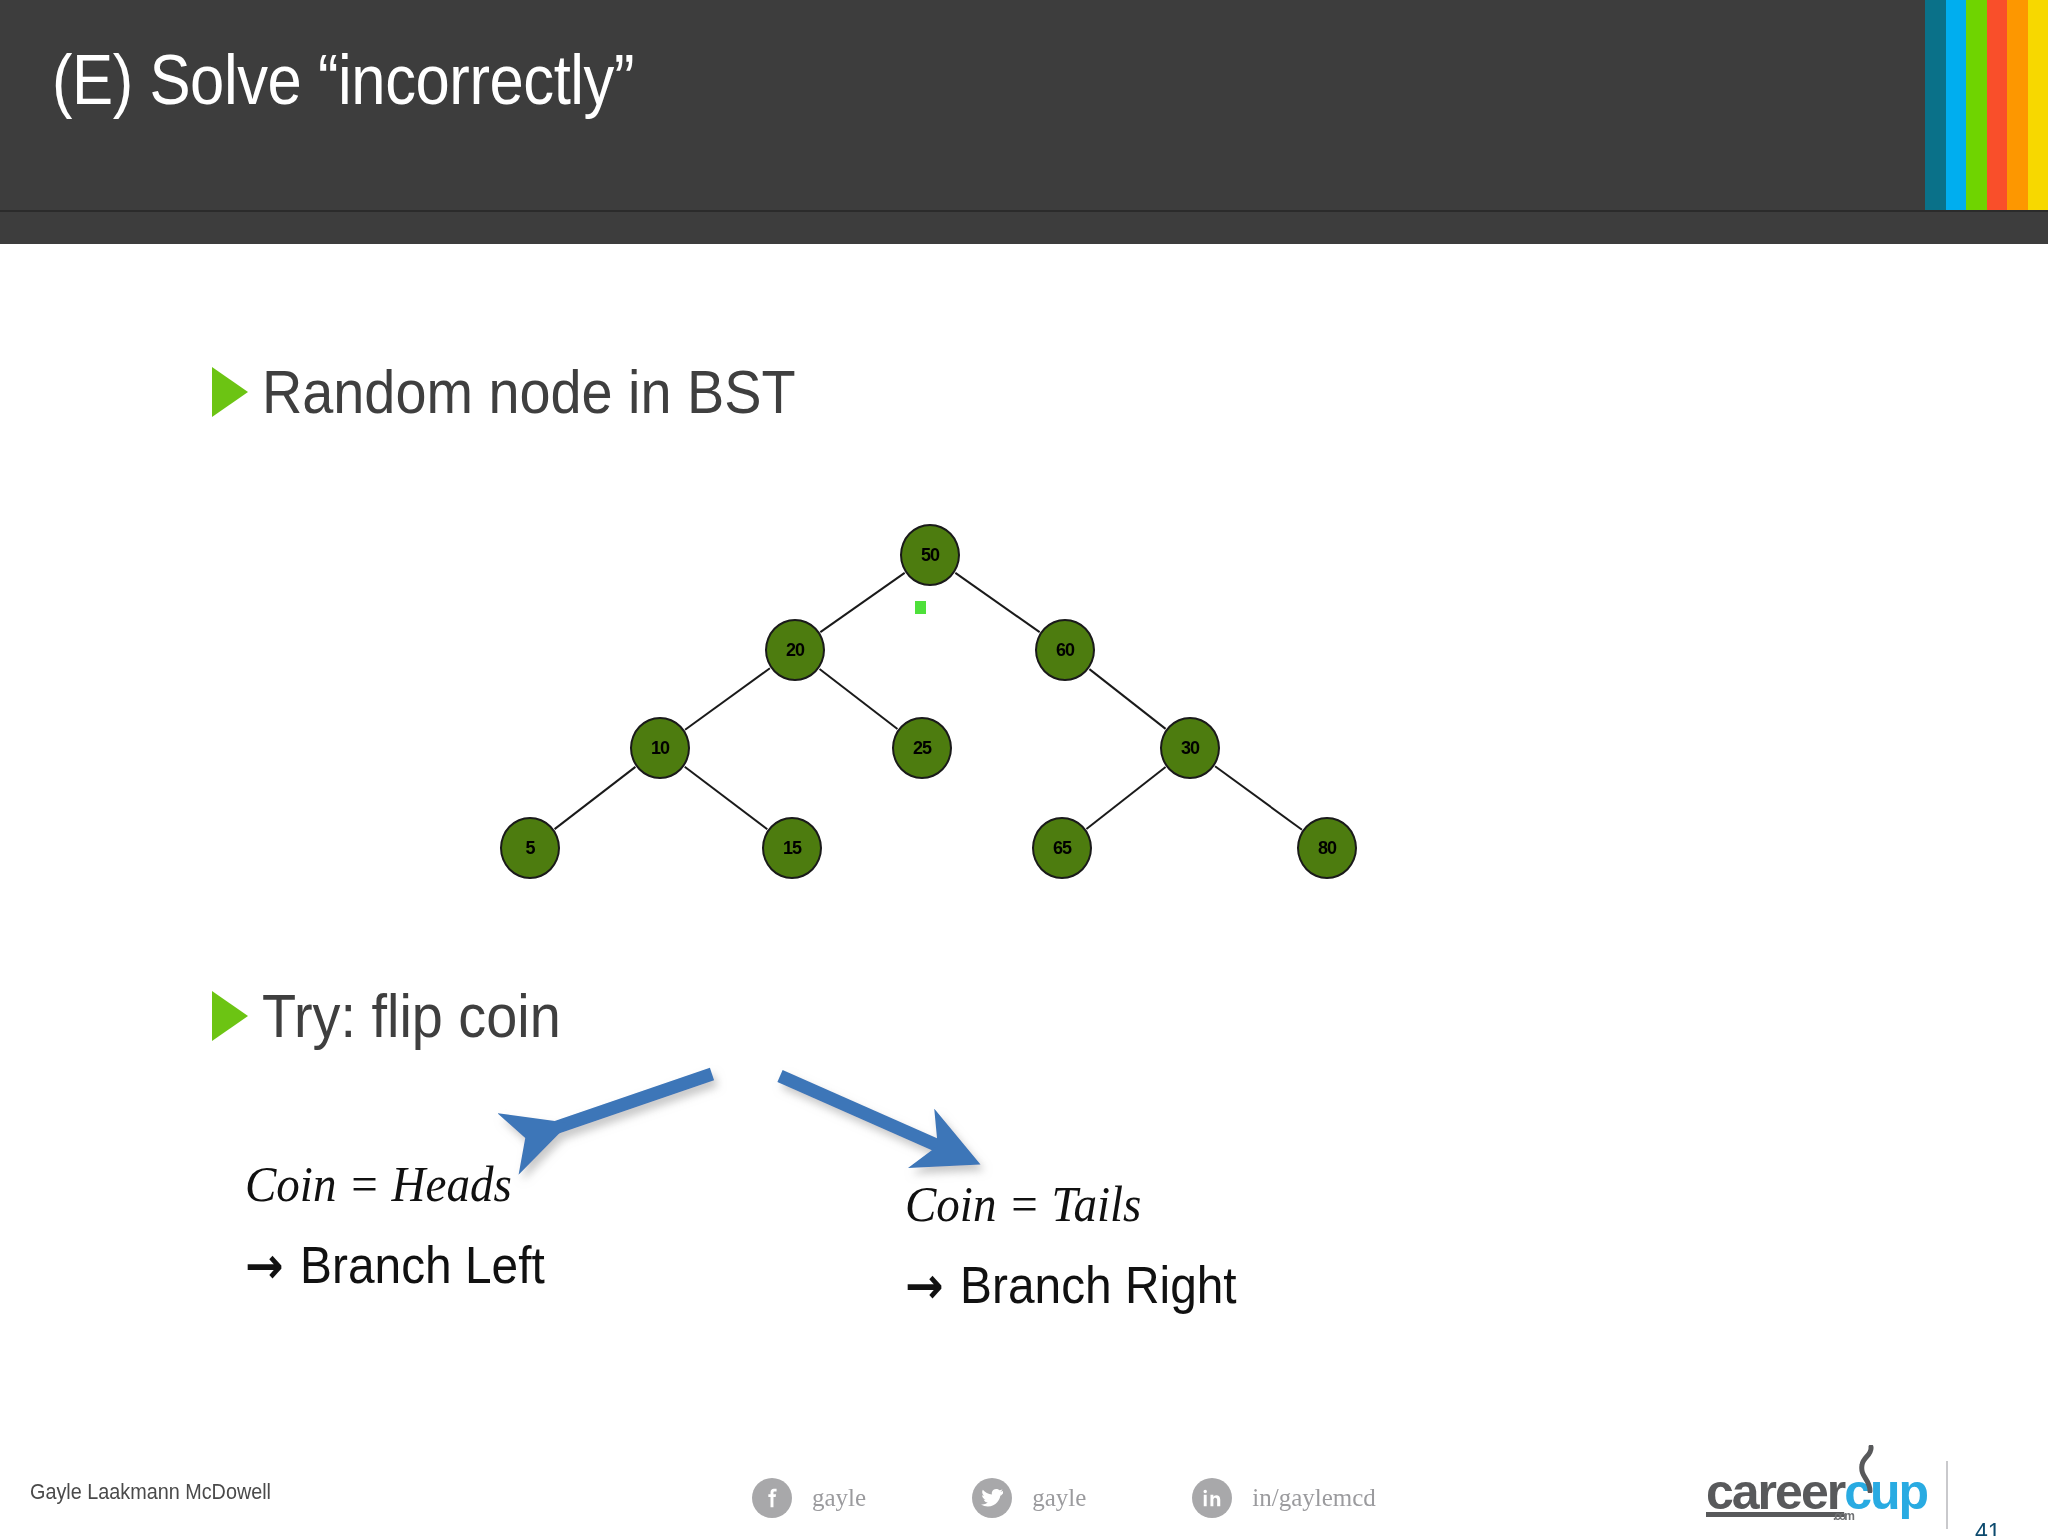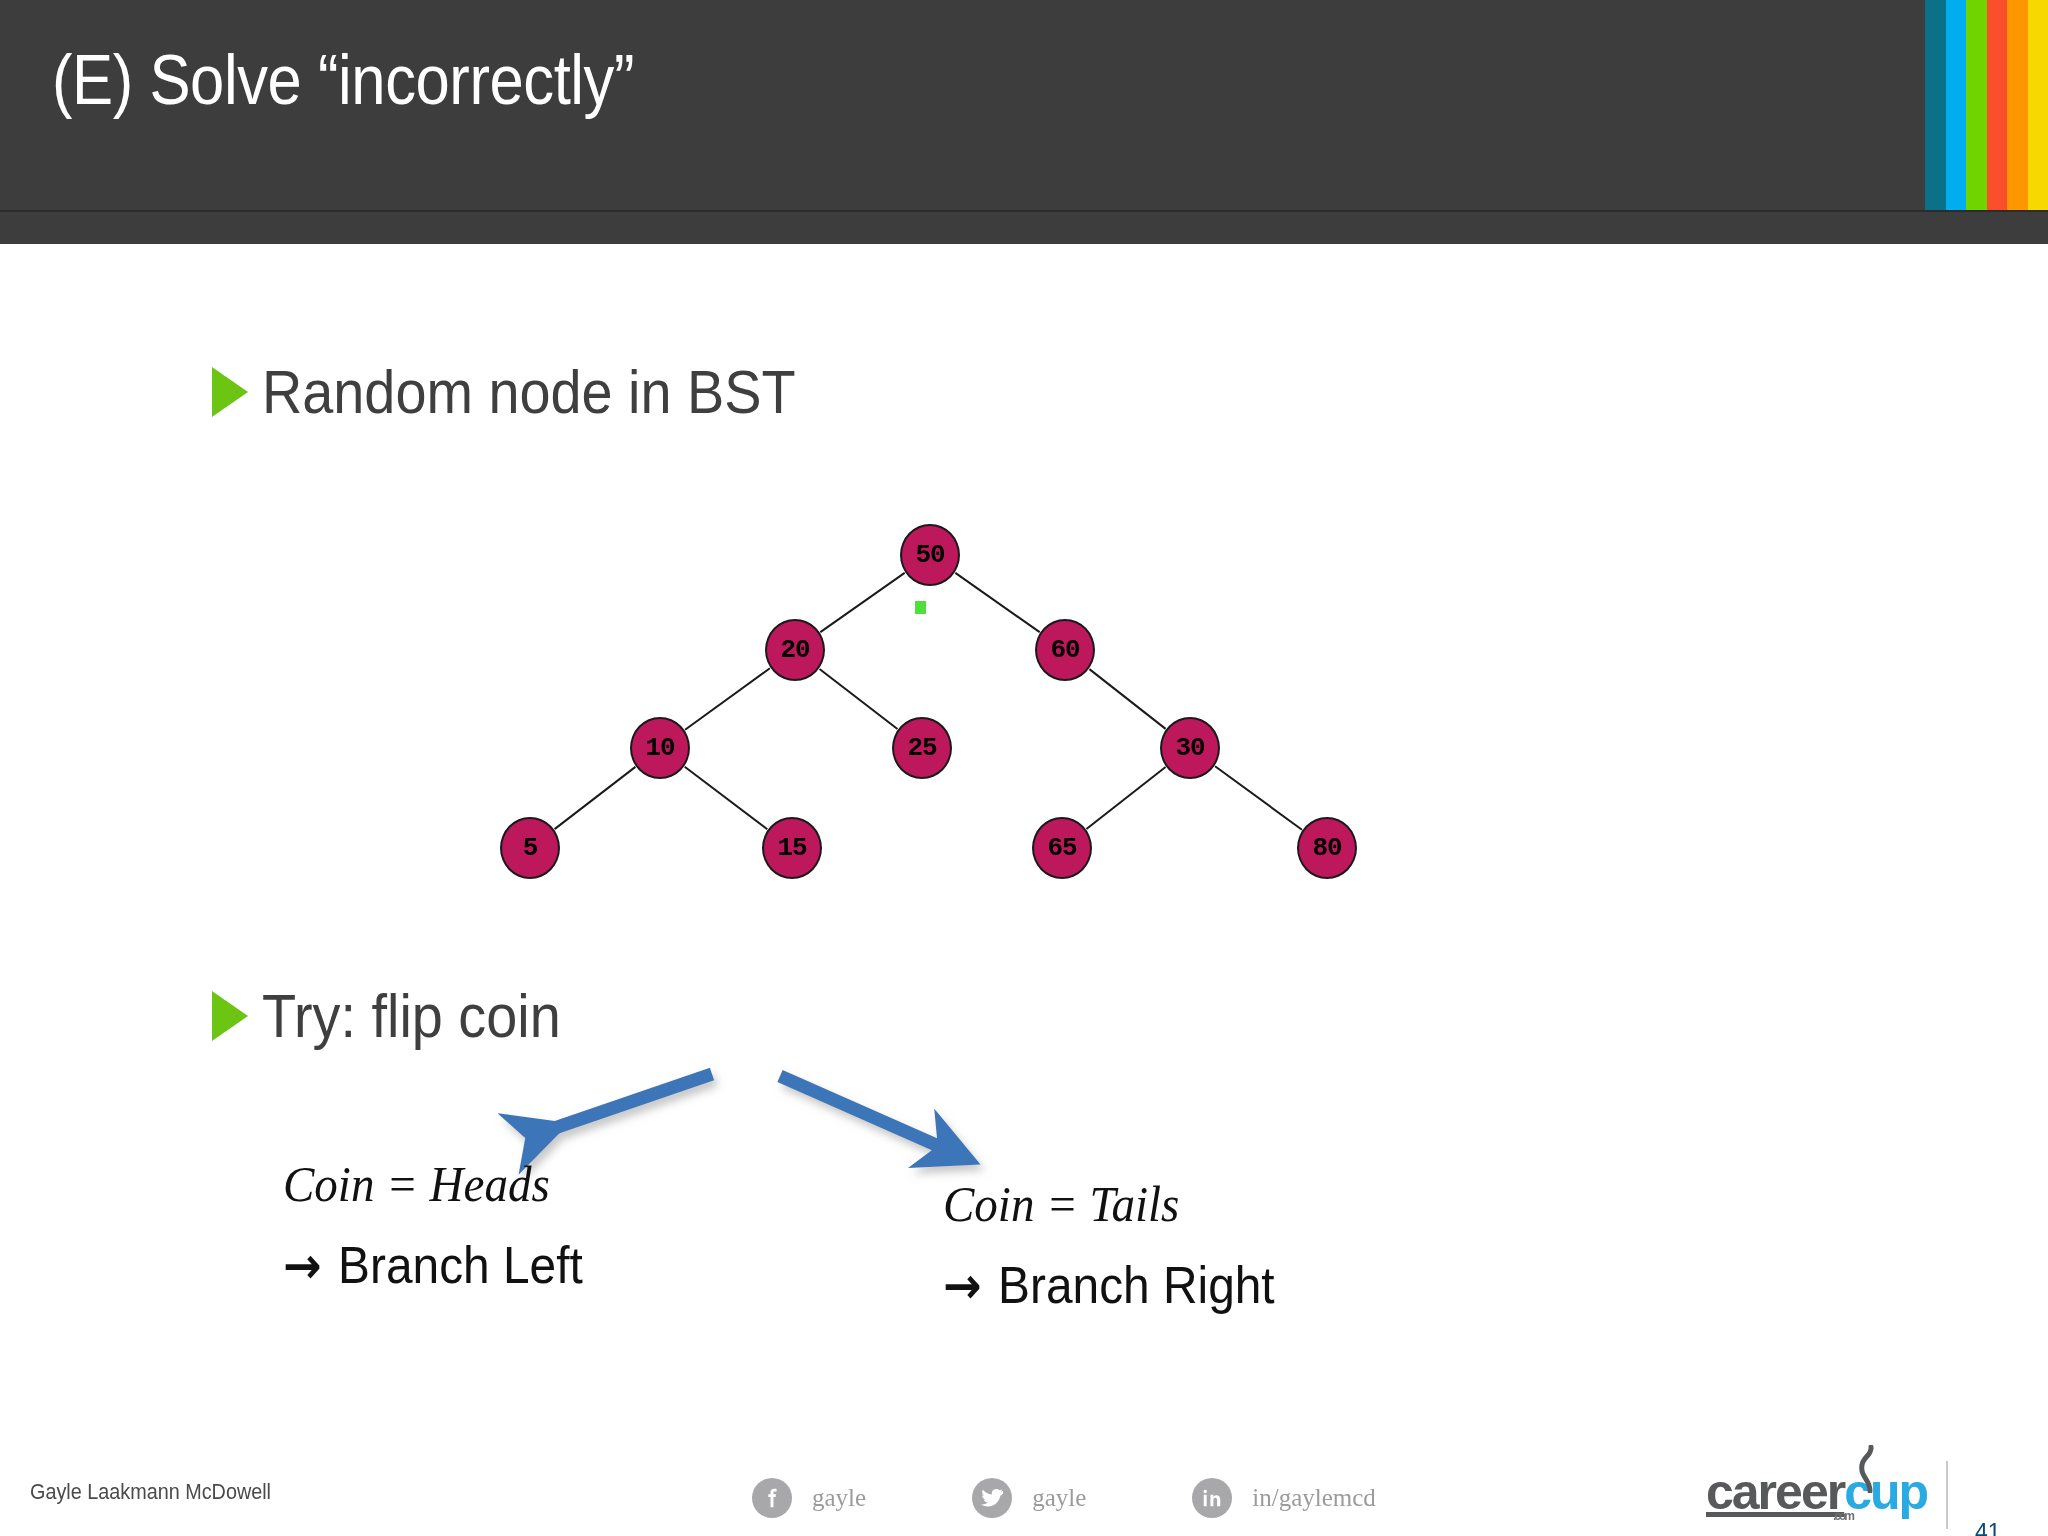--- a/index.html
+++ b/index.html
@@ -43,37 +43,37 @@
     transform:scaleX(0.9);transform-origin:left center;
   }
   #bullet-1{left:212px;top:356px;}
   #bullet-2{left:212px;top:980px;}
 
   
   .tree{position:absolute;left:0;top:0;width:2048px;height:1536px;pointer-events:none;}
   .node{
     position:absolute;width:60px;height:62px;margin-left:-30px;margin-top:-31px;
     border:2px solid #1a1a1a;border-radius:50%;
-    background:#be185d;
+    background:#4d7c0f;
     display:flex;align-items:center;justify-content:center;
-    font-family:Liberation Mono, monospace;
-    font-size:26px;font-weight:bold;color:#000000;
+    font-family:Liberation Sans, sans-serif;
+    font-size:18px;font-weight:bold;color:#000000;
     letter-spacing:-1px;
     box-sizing:border-box;
   }
   .green-dot{
     position:absolute;width:11px;height:13px;background:#4ee03a;
     margin-left:-5px;margin-top:-6px;
   }
 
   
   .arrows{position:absolute;left:0;top:0;width:2048px;height:1536px;pointer-events:none;}
 
   
-  .caption{position:absolute;margin-left:38px;}
+  .caption{position:absolute;}
   .caption .cond{
     font-family:"Liberation Serif",serif;
     font-style:italic;font-size:50px;color:#111111;white-space:nowrap;
     transform:scaleX(0.94);transform-origin:left top;
   }
   .caption .res{
     margin-top:22px;
     font-family:"Liberation Sans",sans-serif;
     font-size:52px;font-weight:300;color:#111111;white-space:nowrap;
     display:flex;align-items:baseline;

